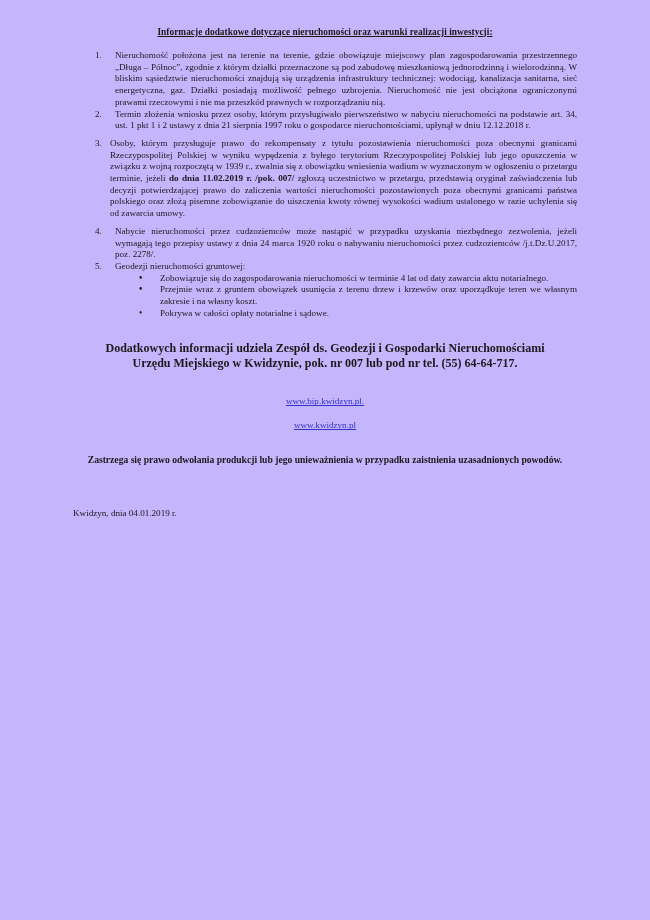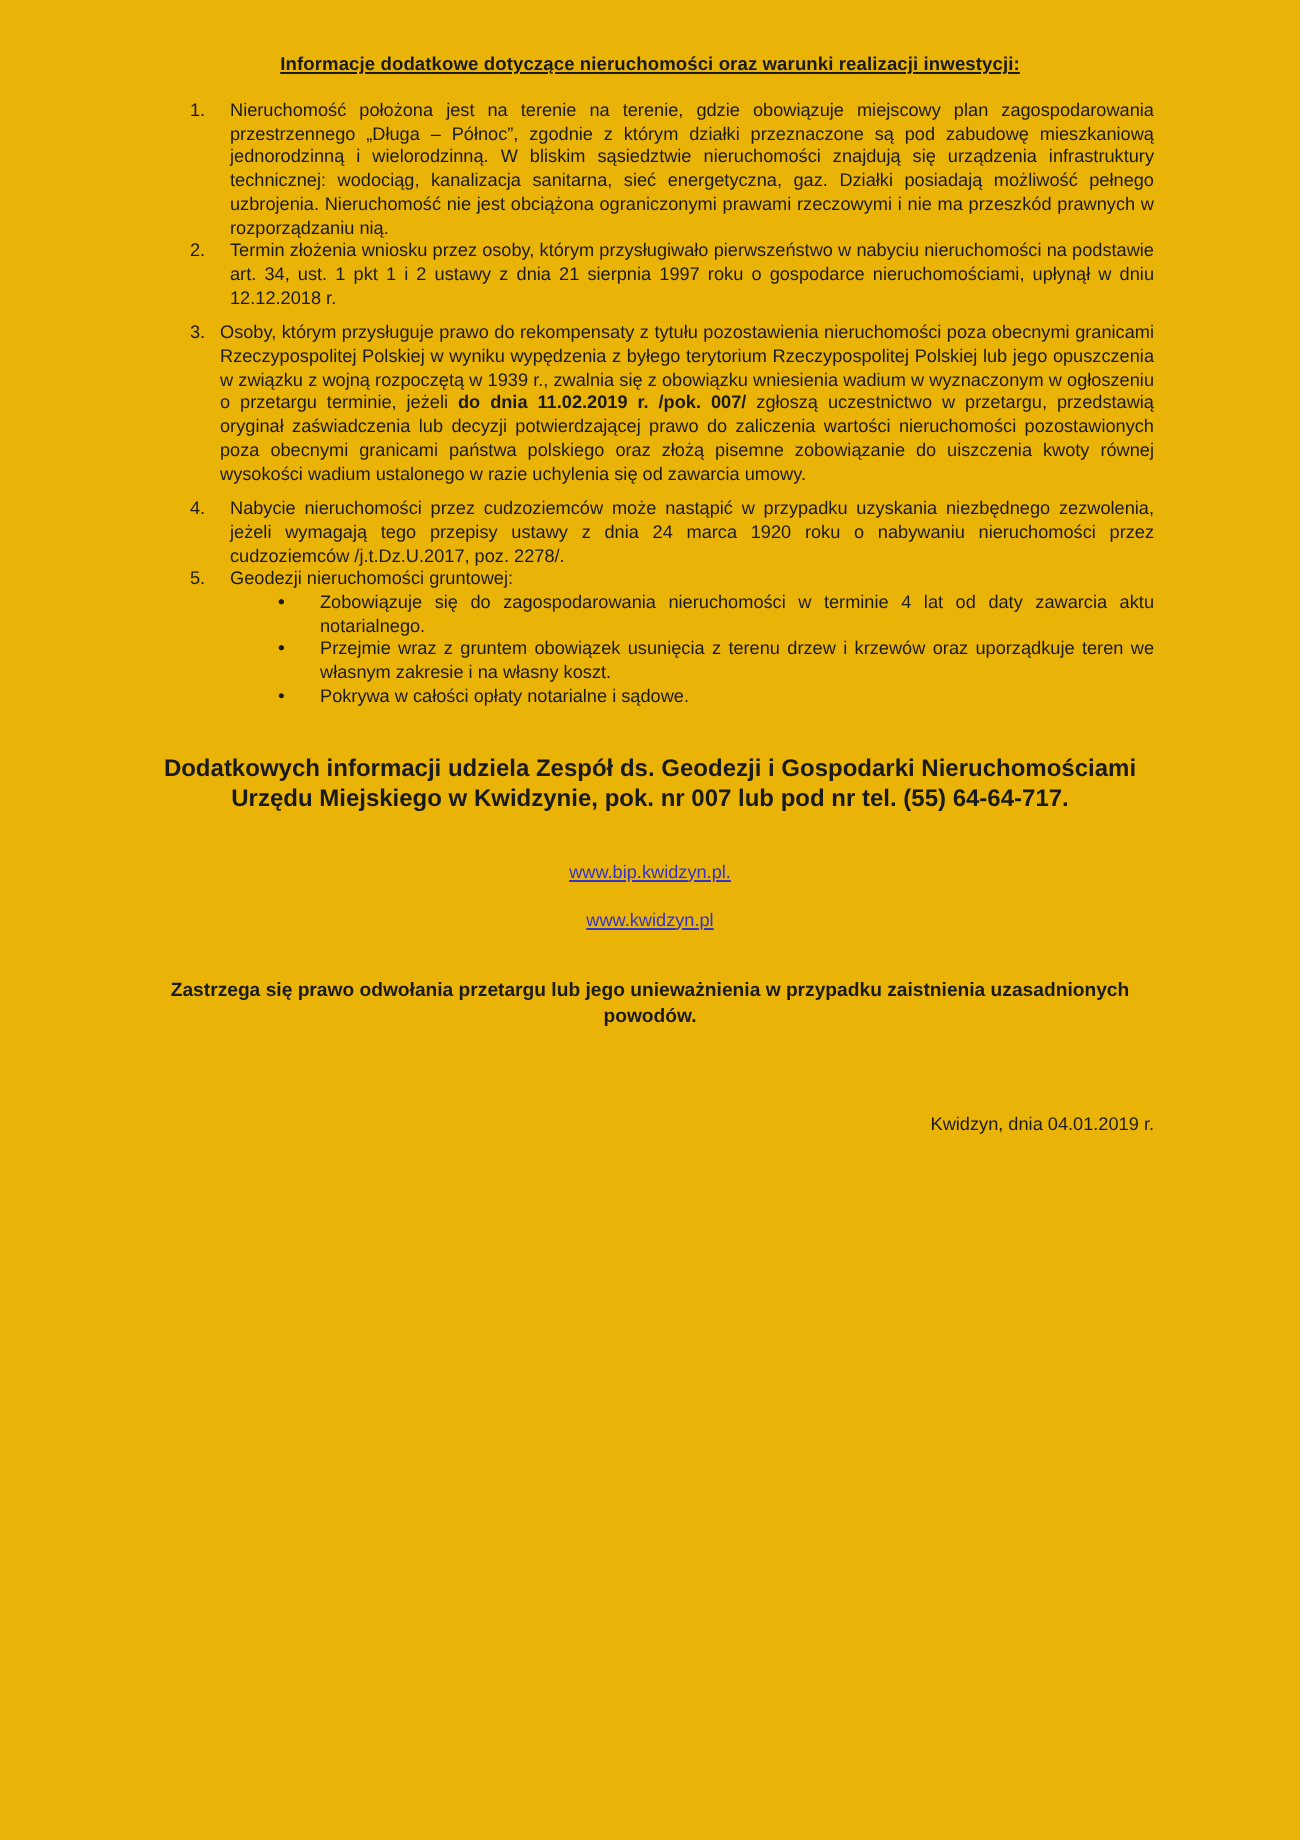--- a/index.html
+++ b/index.html
@@ -14,22 +14,23 @@
     font-family: "Liberation Sans", sans-serif;
     color: #1a1a1a;
     -webkit-font-smoothing: antialiased;
   }
   .page {
     position: absolute;
     left: 0;
     top: 0;
     width: 650px;
     height: 920px;
-    background: #eab308;
+    background: #c4b5fd;
     overflow: hidden;
+    font-family: Liberation Serif, serif;
   }
   .content {
     position: absolute;
     left: 73px;
     top: 26px;
     width: 504px;
   }
 
   
   .doc-heading {
@@ -128,21 +129,21 @@
     font-weight: bold;
     line-height: 13px;
     text-align: center;
   }
 
   
   .date-line {
     margin-top: 41px;
     font-size: 9.1px;
     line-height: 12px;
-    text-align: right;
+    text-align: left;
     padding-left: 0px;
   }
 
   b, .b { font-weight: bold; }
 </style>
 </head>
 <body>
 
 <div class="page">
   <div class="content">
@@ -204,18 +205,18 @@
       <div>Urzędu Miejskiego w Kwidzynie, pok. nr 007 lub pod  nr tel. (55) 64-64-717.</div>
     </div>
 
     <div class="link-row">
       <a class="weblink" href="#">www.bip.kwidzyn.pl.</a>
     </div>
     <div class="link-row2">
       <a class="weblink" href="#">www.kwidzyn.pl</a>
     </div>
 
-    <div class="notice">Zastrzega się prawo odwołania przetargu lub jego unieważnienia w przypadku zaistnienia uzasadnionych powodów.</div>
+    <div class="notice">Zastrzega się prawo odwołania produkcji lub jego unieważnienia w przypadku zaistnienia uzasadnionych powodów.</div>
 
     <div class="date-line">Kwidzyn, dnia 04.01.2019 r.</div>
 
   </div>
 </div>
 
 </body></html>

